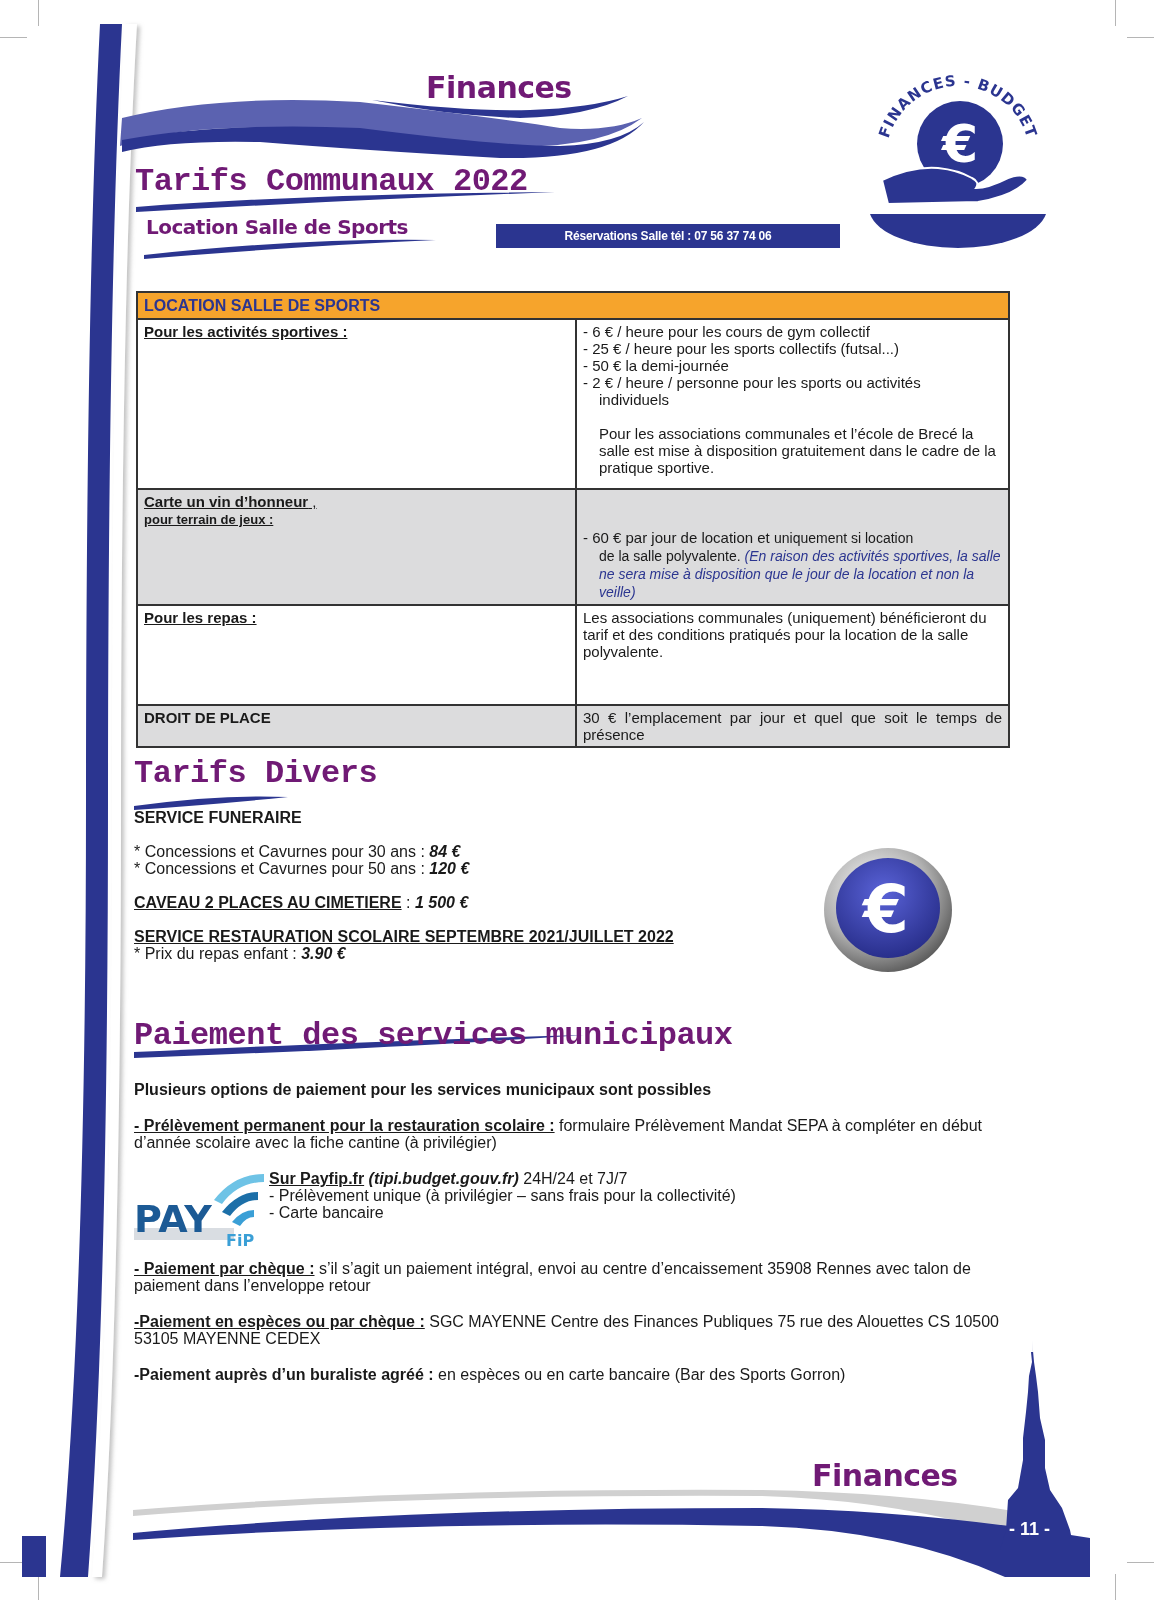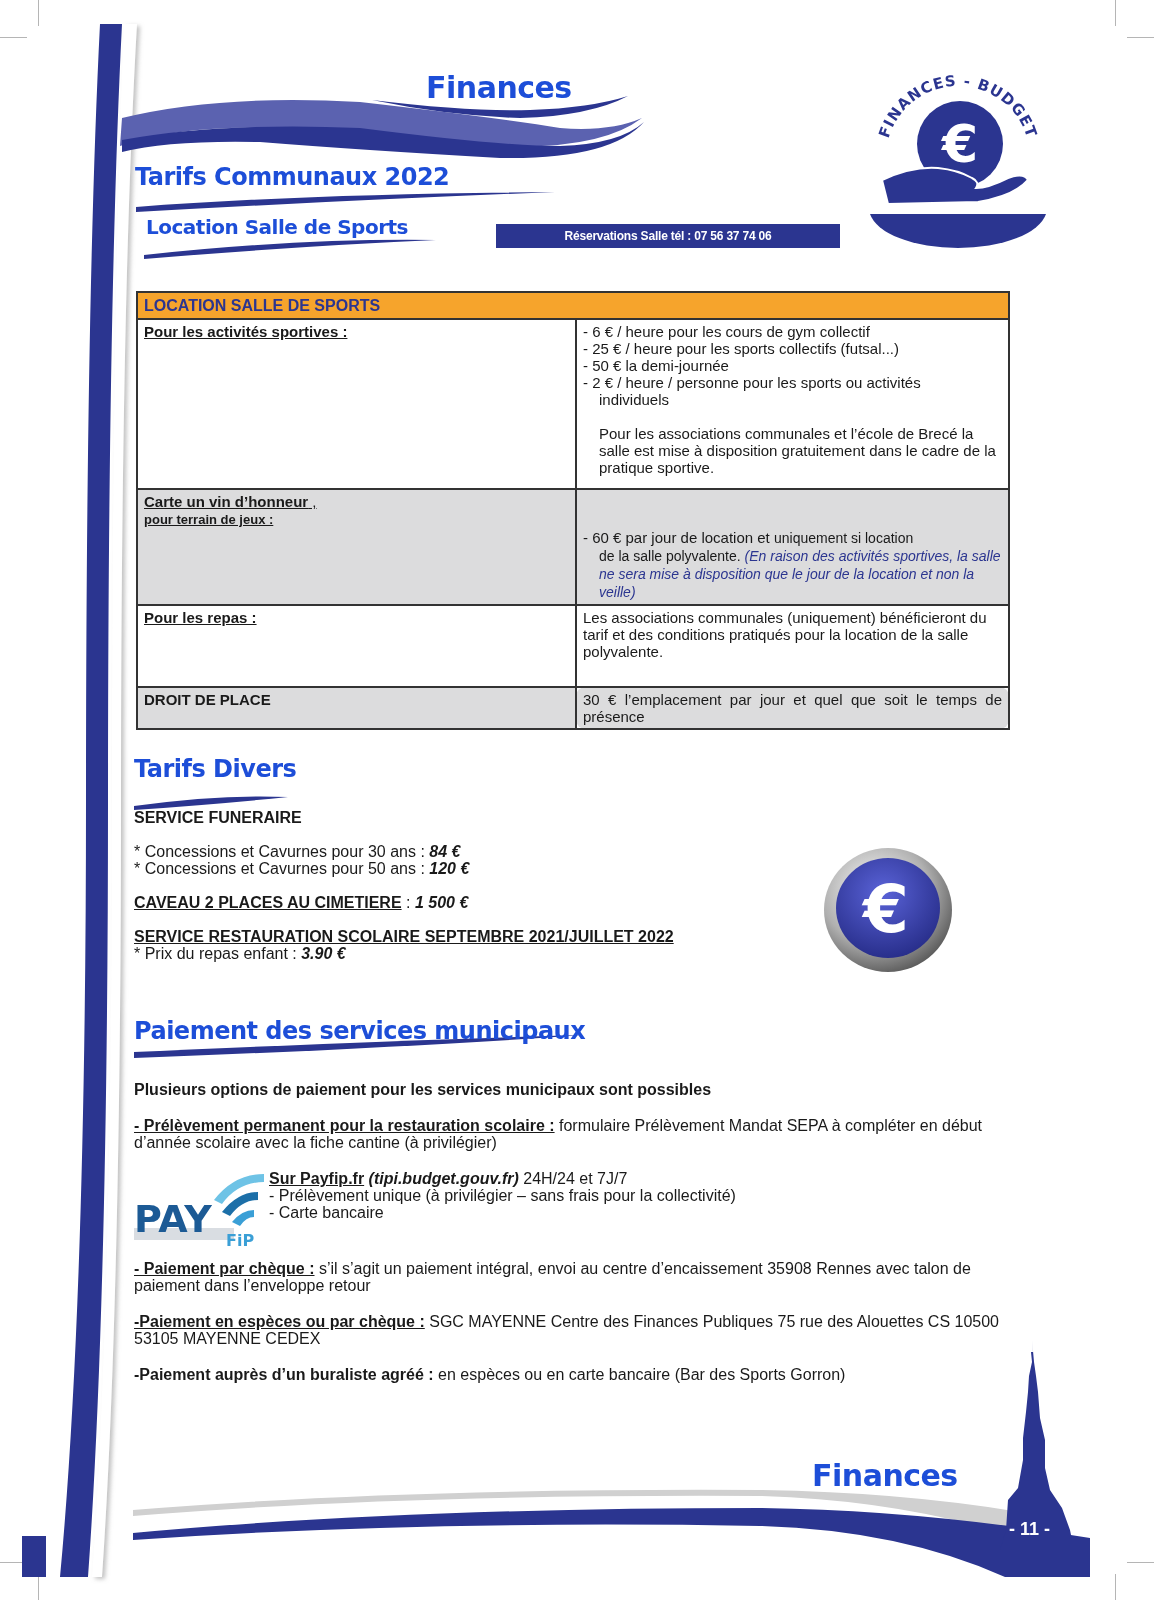--- a/index.html
+++ b/index.html
@@ -6,22 +6,22 @@
   body {
     width: 1154px; height: 1600px; position: relative; overflow: hidden;
     background: #ffffff;
     font-family: "Liberation Sans", sans-serif;
     color: #1a1a1a;
   }
   .abs { position: absolute; }
   .crop { position: absolute; background: #b5b5b5; }
 
   
-  .h-title { font-family: "DejaVu Sans", sans-serif; font-weight: bold; color: #1d4ed8; letter-spacing: -0.5px; }
-  .section-h { font-size: 24px; }
+  .h-title { font-family: "DejaVu Sans", sans-serif; font-weight: bold; color: #701a75; letter-spacing: -0.5px; }
+  .section-h { font-size: 32px; font-family: Liberation Mono, monospace; }
   .sub-h { font-size: 20px; }
 
   .phone-badge {
     position: absolute; left: 496px; top: 224px; width: 344px; height: 24px;
     background: #2b3590; color: #fff; font-weight: bold; font-size: 12px;
     line-height: 24px; text-align: center; letter-spacing: -0.2px;
   }
 
   
   table.tarifs {
@@ -30,21 +30,21 @@
   }
   table.tarifs td { border: 2px solid #333; vertical-align: top; padding: 3px 6px; }
   table.tarifs .head td { background: #f6a42c; color: #2b3590; font-weight: bold; font-size: 16px; padding: 4px 6px; }
   table.tarifs .gray td { background: #dcdcdd; }
   table.tarifs td.left { width: 425px; }
   .u-bold { font-weight: bold; text-decoration: underline; }
   .small-bold { font-weight: bold; text-decoration: underline; font-size: 13px; margin-top: 19px; }
   .blue-italic { color: #2b3590; font-style: italic; }
   .li { display: block; }
   .li-cont { display: block; padding-left: 16px; }
-  .justify { text-align: justify; border-radius: 9px; }
+  .justify { text-align: justify; }
 
   
   .txt { font-size: 16px; line-height: 17px; }
   .b { font-weight: bold; }
   .bu { font-weight: bold; text-decoration: underline; }
   .bi { font-weight: bold; font-style: italic; }
 </style>
 </head>
 <body>
 
@@ -126,21 +126,21 @@
   <tr class="gray" style="height:116px;">
     <td class="left">
       <span class="u-bold">Carte un vin d’honneur</span><span style="text-decoration:underline;"> , </span><br>
       <span class="small-bold">pour terrain de jeux :</span>
     </td>
     <td style="padding-top:39px;">
       <span>- 60 € par jour de location et </span><span style="font-size:14px;">uniquement si location</span>
       <span class="li-cont"><span style="font-size:14px;">de la salle polyvalente. </span><span class="blue-italic" style="font-size:14px;">(En raison des activités sportives, la salle ne sera mise à disposition que le jour de la location et non la veille)</span></span>
     </td>
   </tr>
-  <tr style="height:82px;">
+  <tr style="height:100px;">
     <td class="left"><span class="u-bold">Pour les repas :</span></td>
     <td>Les associations communales (uniquement) bénéficieront du tarif et des conditions pratiqués pour la location de la salle polyvalente.</td>
   </tr>
   <tr class="gray">
     <td class="left"><span class="b">DROIT DE PLACE</span></td>
     <td class="justify">30 € l’emplacement par jour et quel que soit le temps de présence</td>
   </tr>
 </tbody>
   </table>
 

